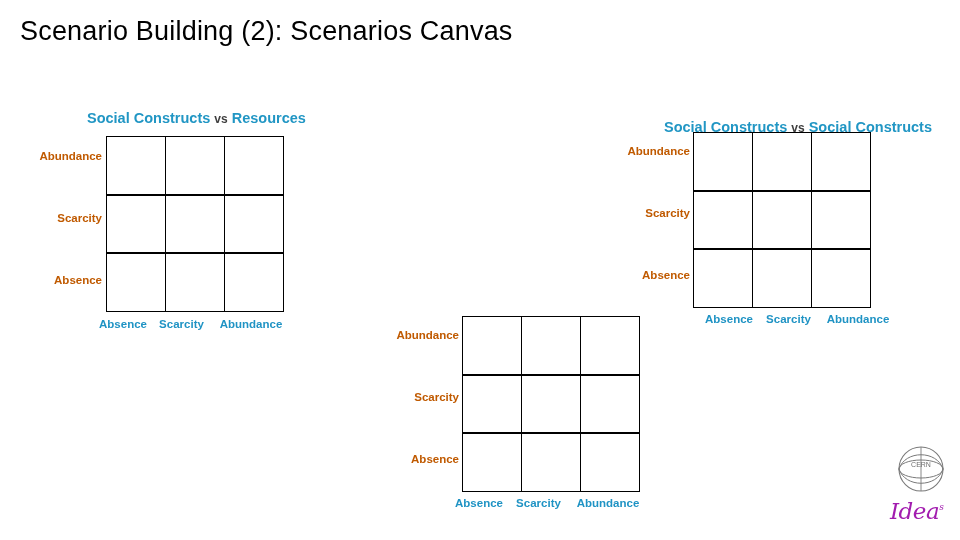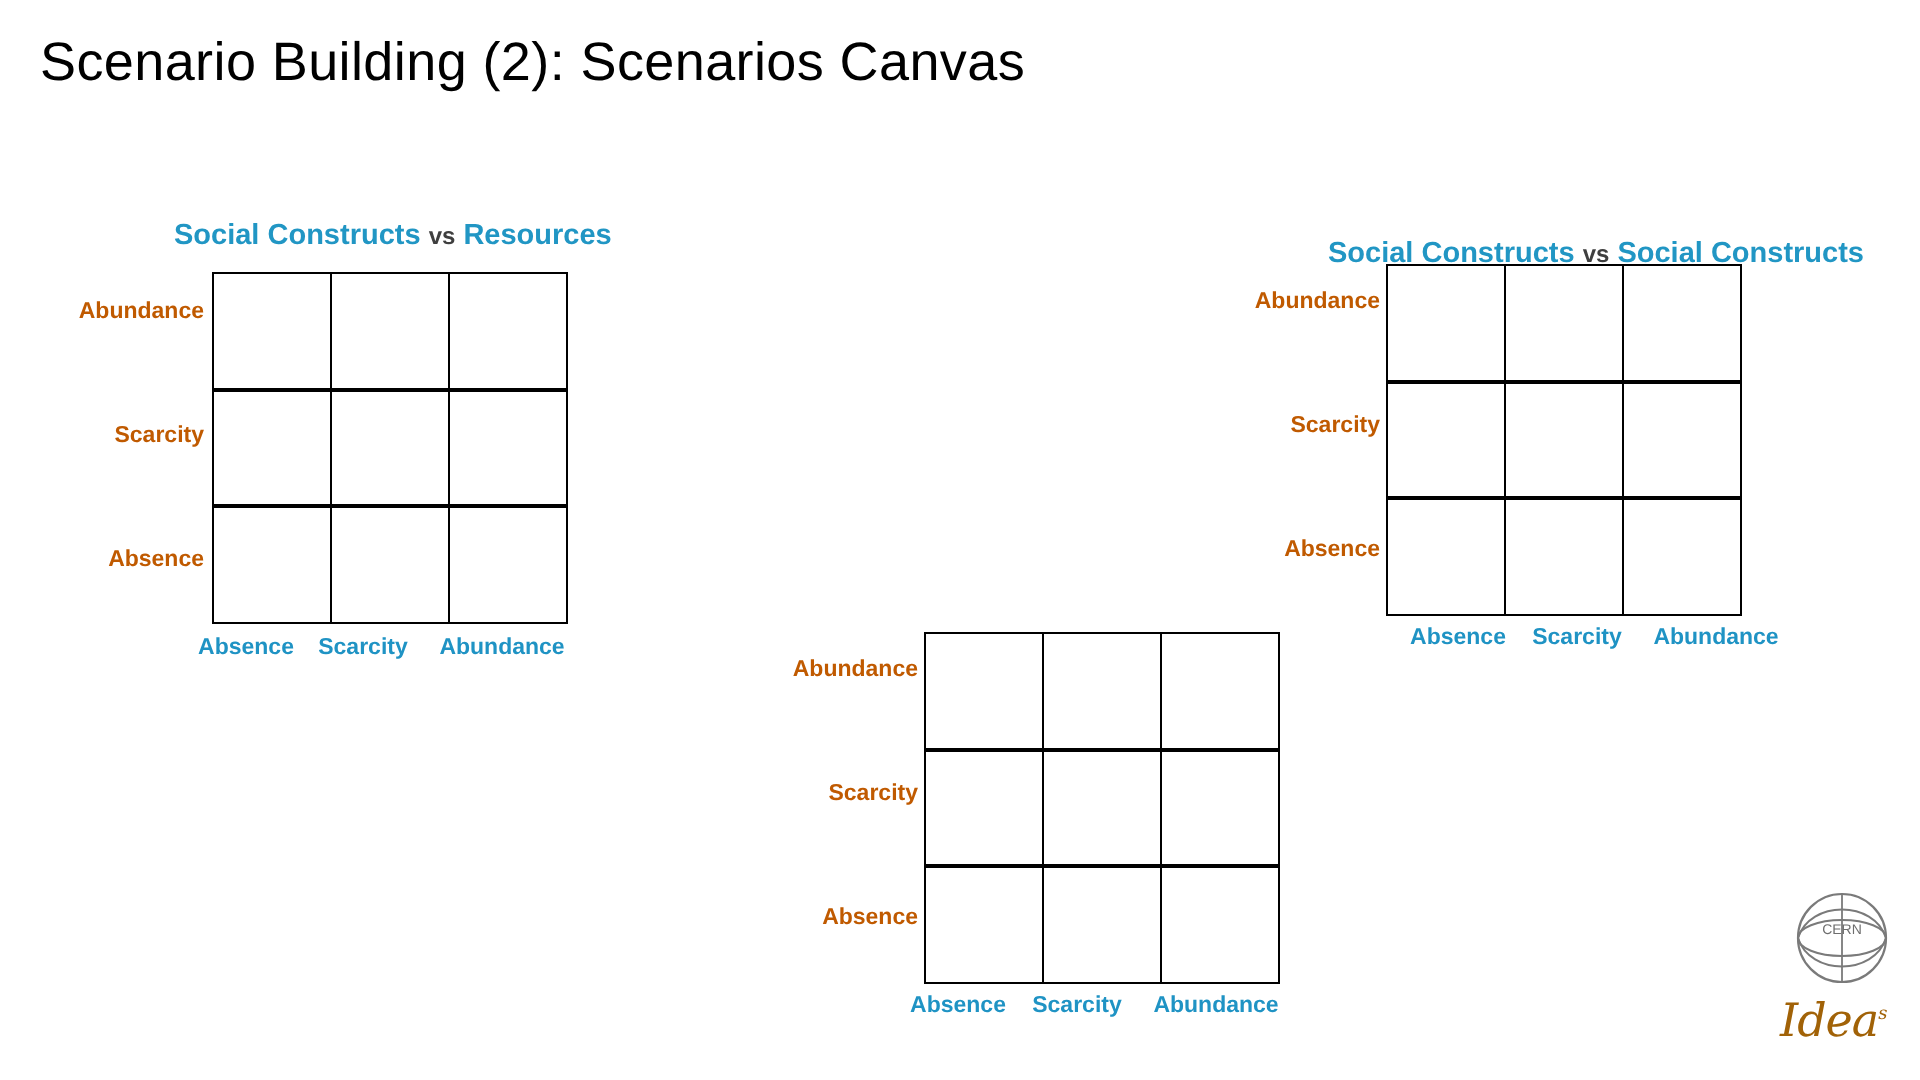--- a/index.html
+++ b/index.html
@@ -118,21 +118,21 @@
     width: 56px;
     height: 50px;
   }
   .ideas-logo {
     position: absolute;
     left: 890px;
     top: 498px;
     font-family: "DejaVu Serif", serif;
     font-style: italic;
     font-size: 23px;
-    color: #a16207;
+    color: #a21caf;
     letter-spacing: -0.5px;
   }
   .ideas-logo .sup {
     font-size: 9px;
     vertical-align: super;
   }
 </style>
 </head>
 <body>
 

